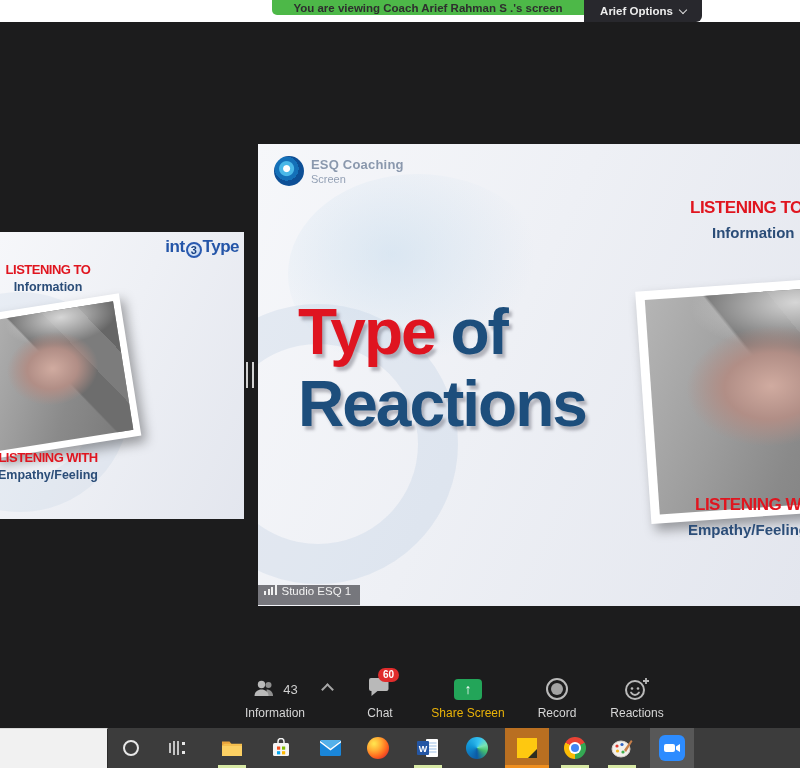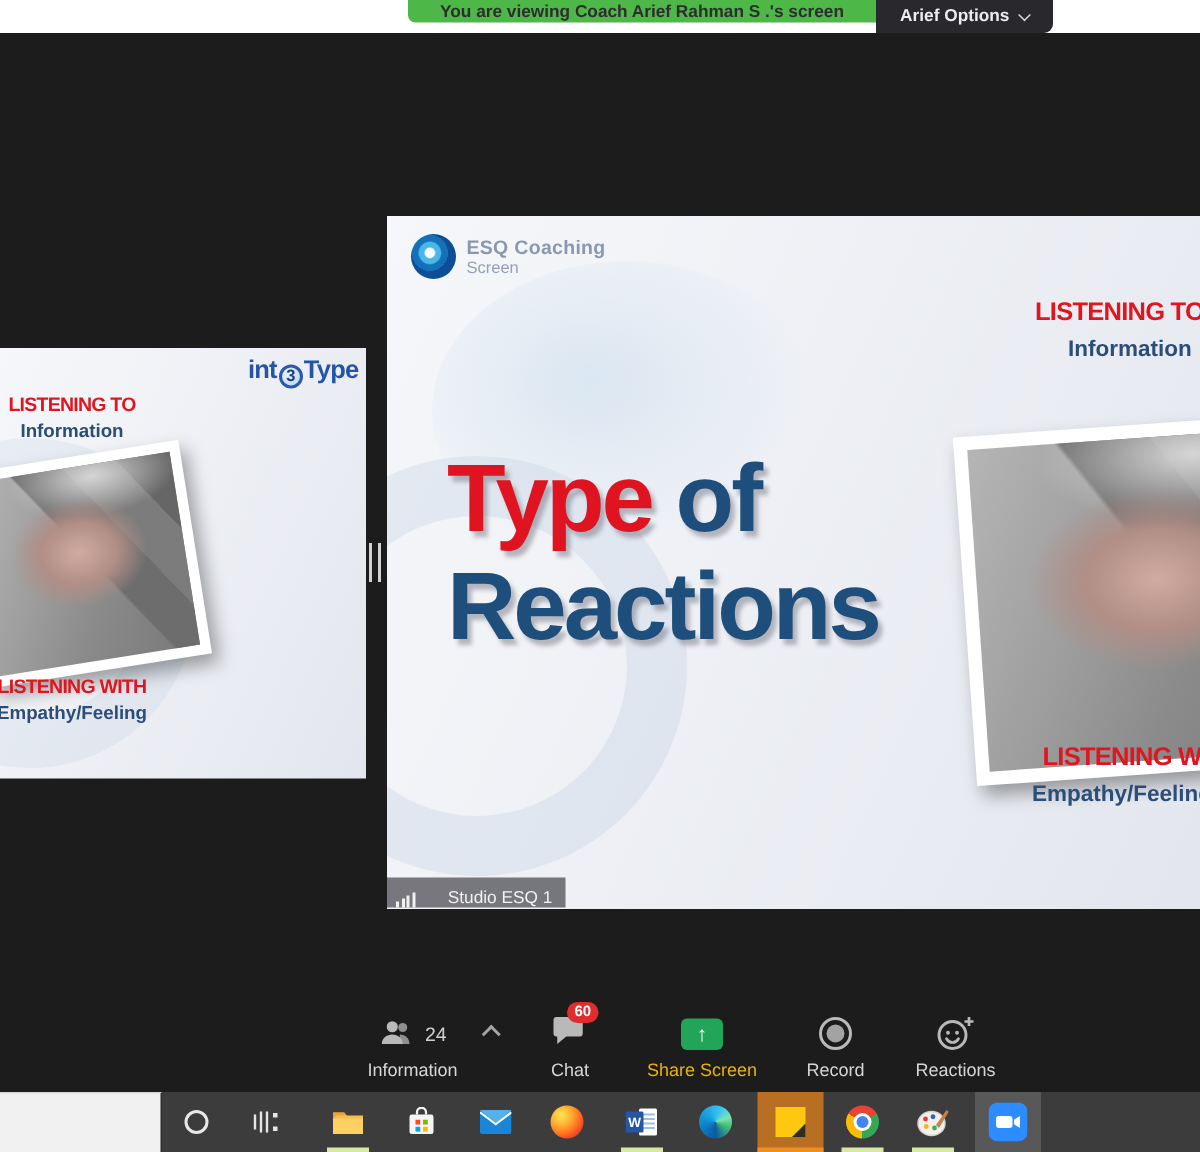--- a/index.html
+++ b/index.html
@@ -78,21 +78,21 @@
   .ms-item { position:absolute; z-index:2; }
   .ms-item .red-h { font-size:17px; }
   .ms-item .blue-s { font-size:15px; margin-top:6px; }
   .ms-top { left:432px; top:54px; }
   .ms-top .blue-s { margin-left:22px; }
   .ms-bottom { left:437px; top:351px; }
   .ms-bottom .blue-s { margin-left:-7px; }
 
   .source-label { position:absolute; left:0; top:441px; height:20px; z-index:3;
     background:rgba(92,92,97,0.82); color:#f2f2f2; font-size:11.5px;
-    display:flex; align-items:flex-end; gap:22px; padding:0 9px 0 6px; }
+    display:flex; align-items:flex-start; gap:5px; padding:0 9px 0 6px; }
   .bars { display:flex; align-items:flex-end; gap:1.5px; }
   .bars i { display:block; width:2px; background:#f0f0f0; }
   .bars i:nth-child(1){height:4px;} .bars i:nth-child(2){height:6px;}
   .bars i:nth-child(3){height:8px;} .bars i:nth-child(4){height:10px;}
 
   
   .handle { position:absolute; left:246px; top:340px; width:8px; height:26px;
     border-left:2px solid #d2d2d2; border-right:2px solid #d2d2d2; cursor:col-resize; }
 
   
@@ -218,21 +218,21 @@
     </div>
 
     <div class="tb-item tb-participants">
       <div class="tb-iconrow">
         <svg width="26" height="22" viewBox="0 0 26 22">
           <circle cx="16.5" cy="7" r="3" fill="#8f8f8f"></circle>
           <path d="M14.5 11.6c3.8 0 6.5 2.6 6.5 6.4h-6z" fill="#8f8f8f"></path>
           <circle cx="9.5" cy="6.5" r="3.7" fill="#b9b9b9"></circle>
           <path d="M2.5 18c0-4 3.3-6.4 7-6.4s7 2.4 7 6.4z" fill="#b9b9b9"></path>
         </svg>
-        <span class="tb-count">24</span>
+        <span class="tb-count">43</span>
       </div>
       <div class="tb-label">Information</div>
     </div>
     <div class="tb-caret"></div>
 
     <div class="tb-item tb-chat">
       <div class="tb-iconrow">
         <span class="chat-wrap">
           <svg width="24" height="22" viewBox="0 0 24 22">
             <path d="M3 2h15.5a2 2 0 0 1 2 2v9a2 2 0 0 1-2 2h-9l-6 5v-5H3a2 2 0 0 1-2-2V4a2 2 0 0 1 2-2z" fill="#b9b9b9"></path>

